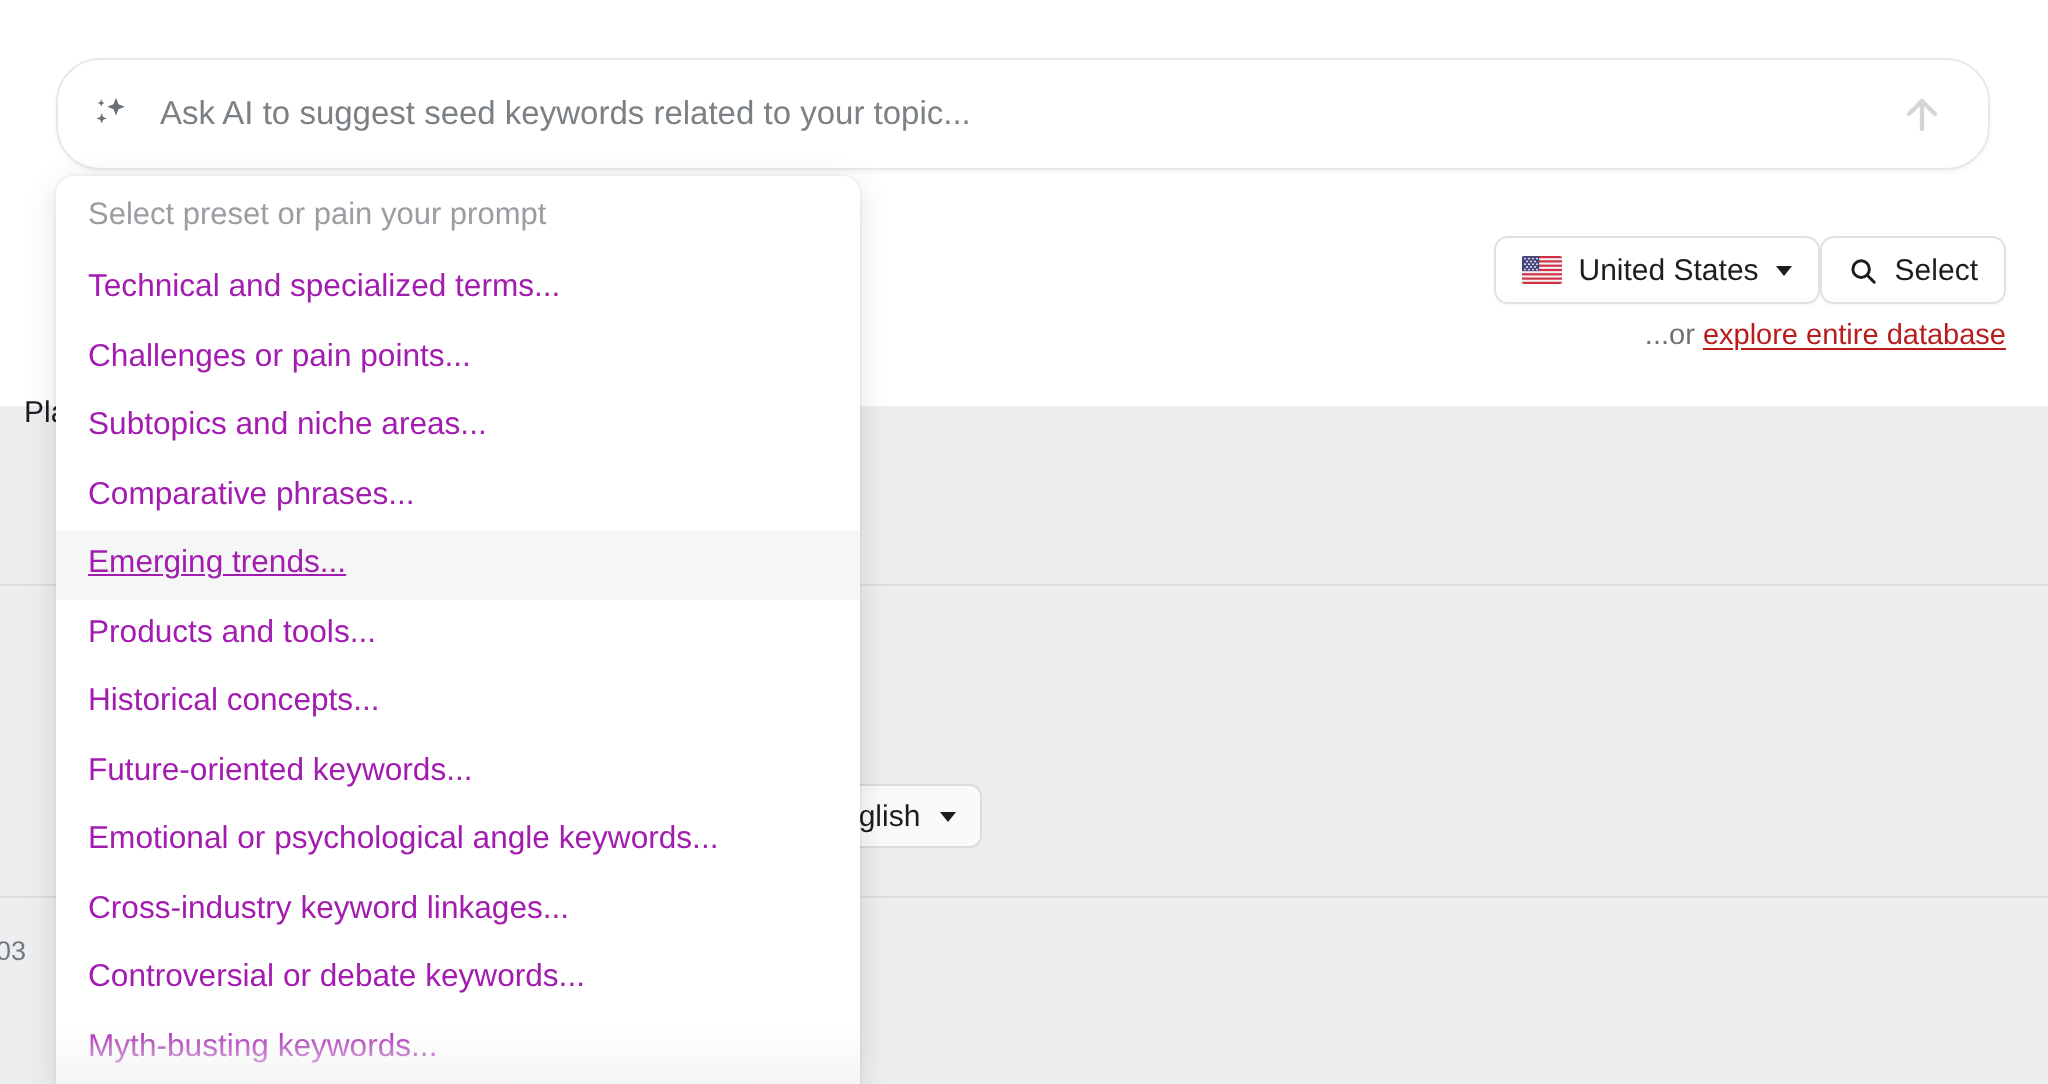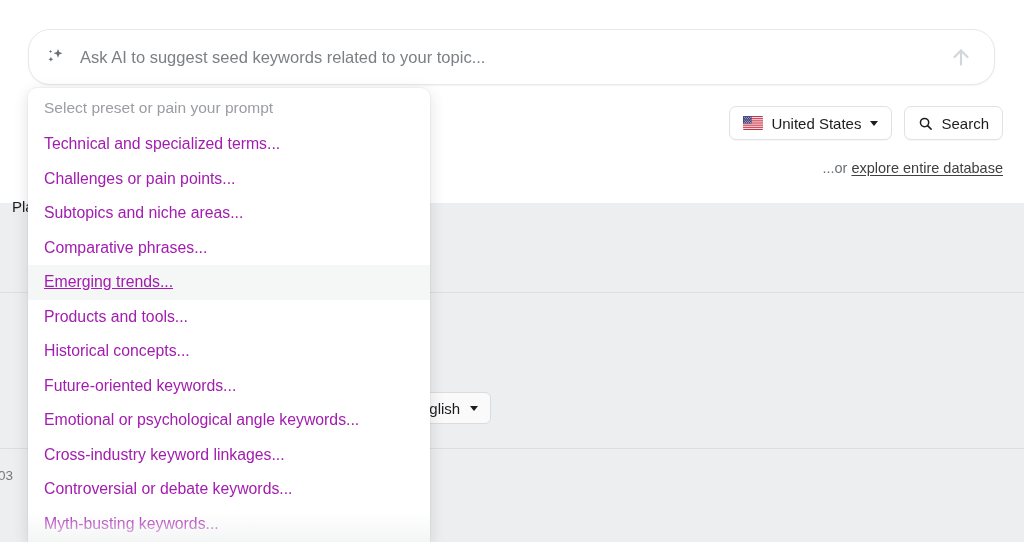--- a/index.html
+++ b/index.html
@@ -81,24 +81,23 @@
     flex: 0 0 auto;
     color: #d3d6d9;
     display: block;
     margin-right: 6px;
   }
 
   
   .controls-row {
     position: absolute;
     right: 21px;
-    top: 106px;
-    display: flex;
-    align-items: center;
-    gap: 12px;
+    top: 118px;
+    display: flex;
+    align-items: center;
     padding-left: 25px;
   }
   .pill-btn {
     height: 34px;
     box-sizing: border-box;
     border: 1px solid #dfe1e4;
     border-radius: 7px;
     background: #fff;
     display: flex;
     align-items: center;
@@ -132,21 +131,21 @@
 
   .explore-row {
     position: absolute;
     right: 21px;
     top: 160px;
     font-size: 14.5px;
     color: #6d7176;
     white-space: nowrap;
   }
   .explore-row .link {
-    color: #404040;
+    color: #b91c1c;
     text-decoration: underline;
     text-underline-offset: 2px;
   }
 
   
   .body-area {
     position: absolute;
     left: 0;
     top: 203px;
     width: 1024px;
@@ -320,21 +319,21 @@
         <span class="caret"></span>
       </div>
 
       <div class="pill-btn">
         <span>
           <svg class="search-icon" viewBox="0 0 24 24" fill="none" stroke="currentColor" stroke-width="2.4" stroke-linecap="round" aria-hidden="true">
             <circle cx="10.5" cy="10.5" r="6.6"></circle>
             <line x1="15.4" y1="15.4" x2="21" y2="21"></line>
           </svg>
         </span>
-        <span>Search</span>
+        <span>Select</span>
       </div>
     </div>
 
     <div class="explore-row">
       <span>...or </span><a class="link" href="#">explore entire database</a>
     </div>
   </div>
 
   <div class="body-area">
     <div class="divider d1"></div>

